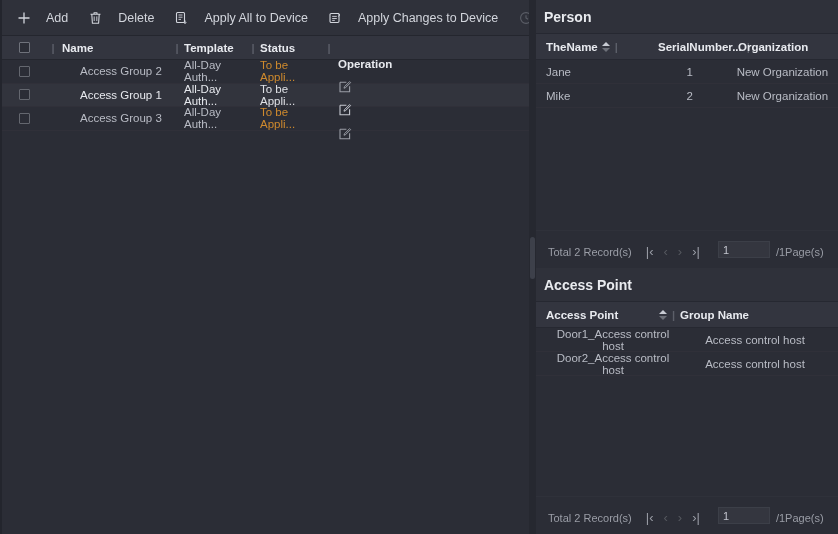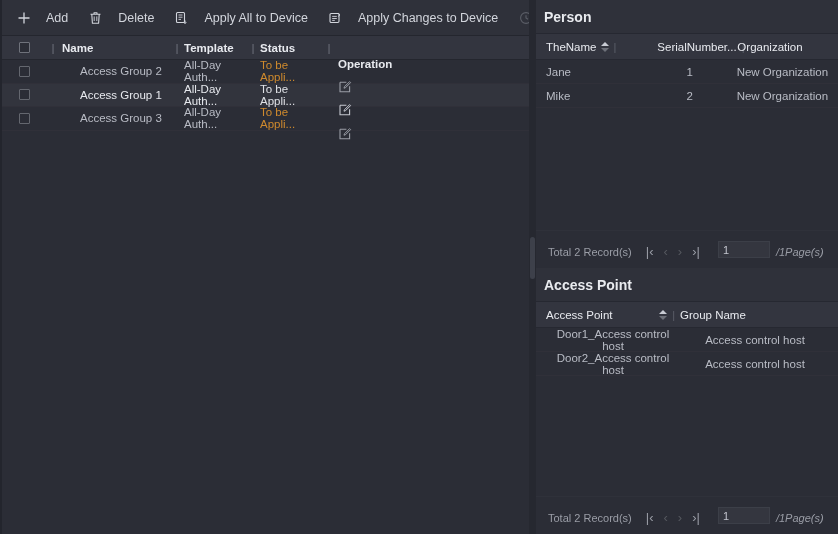--- a/index.html
+++ b/index.html
@@ -132,21 +132,21 @@
     background: #2f313a;
     border-bottom: 1px solid #262831;
   }
   .rt-head {
     display: flex;
     align-items: center;
     height: 26px;
     background: #33353f;
     border-bottom: 1px solid #262831;
     font-size: 11.5px;
-    font-weight: normal;
+    font-weight: bold;
     color: #e8eaef;
     padding-left: 10px;
   }
   .rt-row {
     display: flex;
     align-items: center;
     height: 24px;
     font-size: 11.5px;
     color: #b9bcc5;
     border-bottom: 1px solid #303039;
@@ -195,21 +195,21 @@
     width: 52px; height: 17px;
     margin-left: 18px;
     background: #34363f;
     border: 1px solid #3c3f48;
     color: #c2c5cd;
     font-size: 11px;
     font-family: "Liberation Sans", sans-serif;
     padding: 0 4px;
     outline: none;
   }
-  .pg-total { margin-left: 6px; white-space: nowrap; font-style: italic; }
+  .pg-total { margin-left: 6px; white-space: nowrap; }
 </style>
 </head>
 <body>
 
 <div id="app">
 
   <div id="left-panel">
 
     <div id="toolbar">
 

